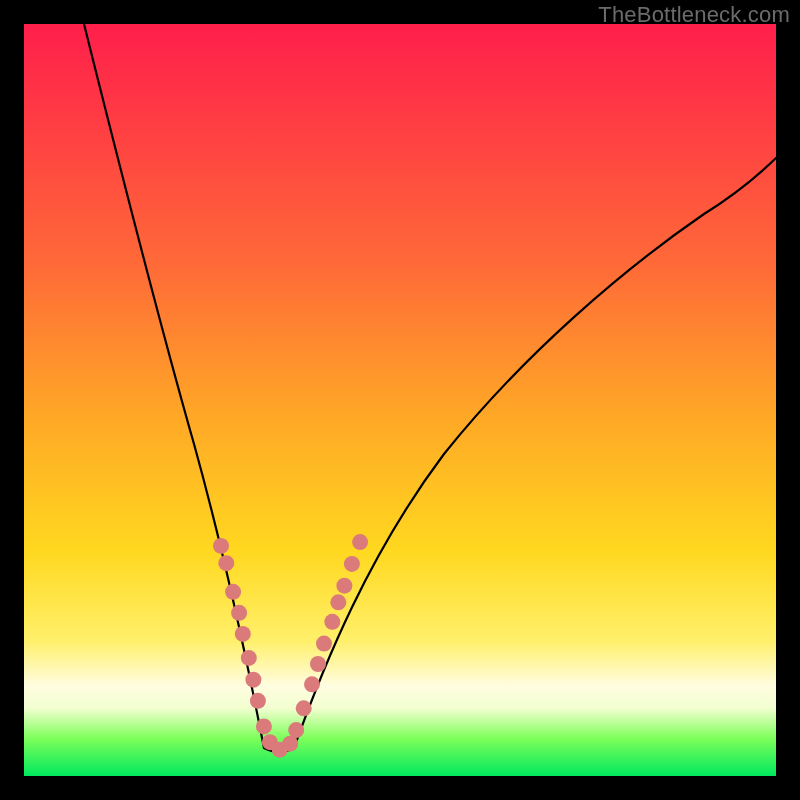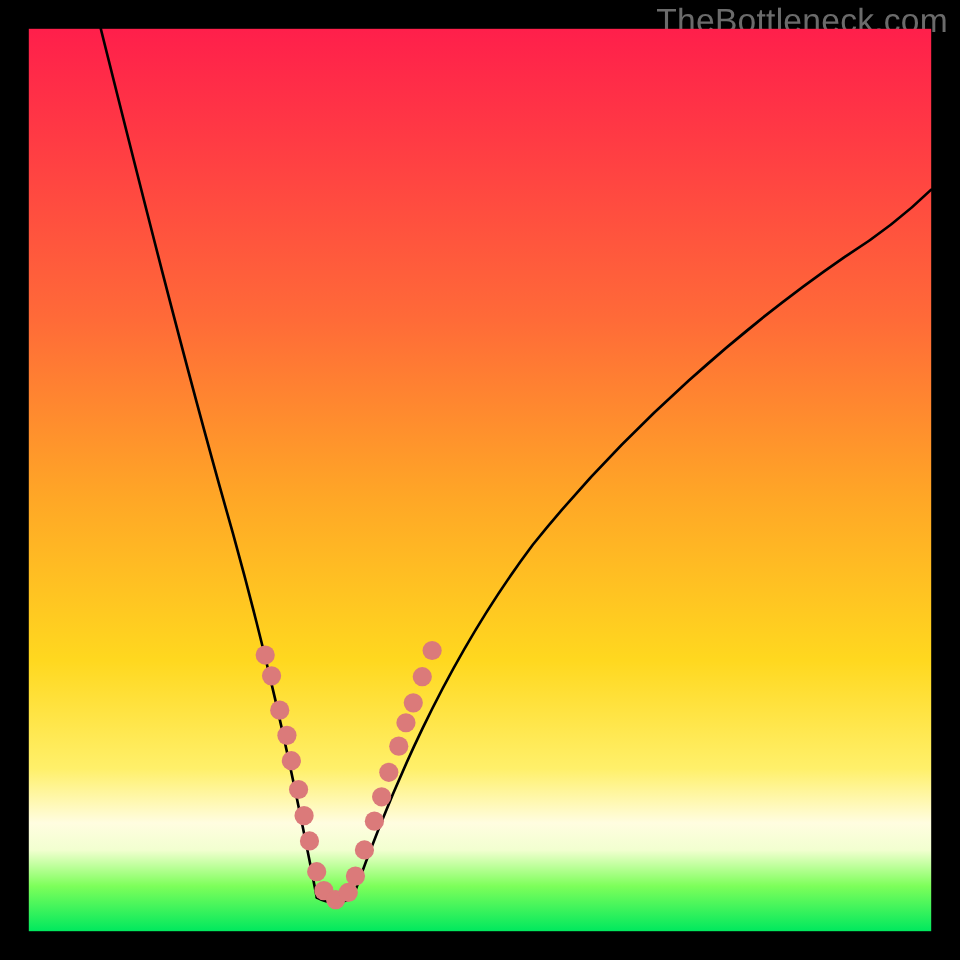--- a/index.html
+++ b/index.html
@@ -29,21 +29,21 @@
       #f2ffd0 91%,
       #7dff5a 95%,
       #00e85e 100%
     );
   }
   .watermark {
     position: absolute;
     top: 2px;
     right: 10px;
     font-family: Arial, Helvetica, sans-serif;
-    font-size: 28px;
+    font-size: 22px;
     color: #6b6b6b;
     letter-spacing: 0.2px;
     user-select: none;
   }
   svg.curve {
     position: absolute;
     left: 0;
     top: 0;
     width: 752px;
     height: 752px;

